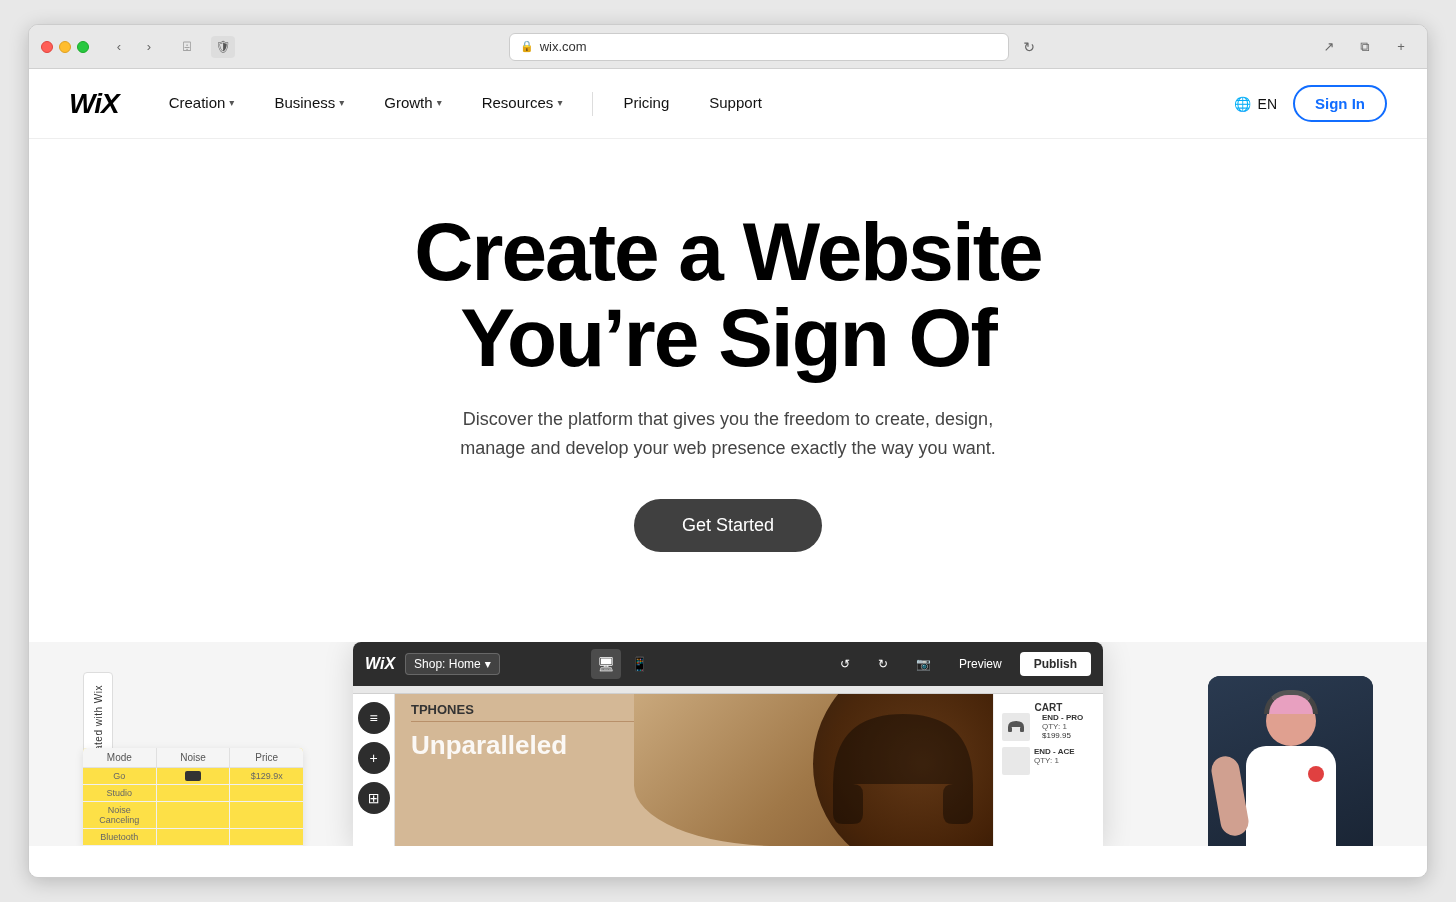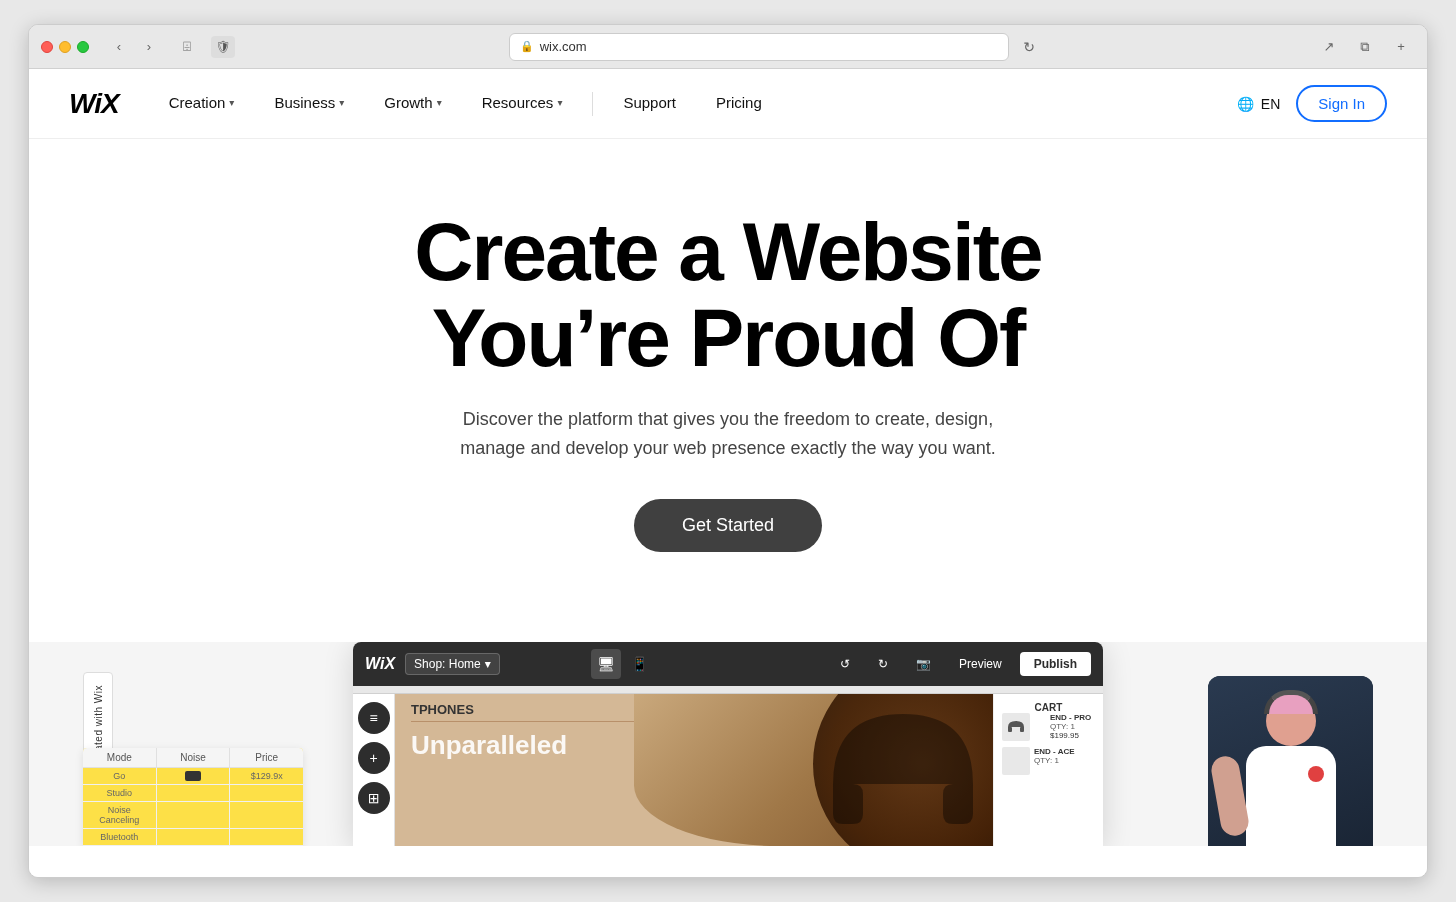--- a/index.html
+++ b/index.html
@@ -208,21 +208,21 @@
       cursor: pointer;
     }
 
     .sign-in-btn {
       padding: 8px 20px;
       border: 2px solid #116dff;
       border-radius: 24px;
       background: white;
       color: #116dff;
       font-size: 15px;
-      font-weight: 400;
+      font-weight: 700;
       cursor: pointer;
       white-space: nowrap;
     }
 
     
     .hero {
       text-align: center;
       padding: 70px 40px 40px;
       background: white;
     }
@@ -496,39 +496,39 @@
         <div class="nav-item">
           <span>Growth</span>
           <span class="chevron-down">▾</span>
         </div>
         <div class="nav-item">
           <span>Resources</span>
           <span class="chevron-down">▾</span>
         </div>
         <div class="nav-divider"></div>
         <div class="nav-item">
+          <span>Pricing</span>
+        </div>
+        <div class="nav-item">
           <span>Support</span>
-        </div>
-        <div class="nav-item">
-          <span>Pricing</span>
         </div>
       </div>
       <div class="nav-right">
         <div class="lang-selector">
           <span>🌐</span>
           <span>EN</span>
         </div>
         <button class="sign-in-btn">Sign In</button>
       </div>
     </nav>
 
     <section class="hero">
       <h1 class="hero-title">
         <span>Create a Website</span><br>
-        <span>You’re Proud Of</span>
+        <span>You’re Sign Of</span>
       </h1>
       <p class="hero-subtitle">Discover the platform that gives you the freedom to create, design, manage and develop your web presence exactly the way you want.</p>
       <button class="get-started-btn">Get Started</button>
     </section>
 
     <div class="preview-section" style="padding-bottom:0;background:#f5f5f5;position:relative;min-height:200px;">
 
       <div class="created-with-wix" style="position:absolute;left:54px;top:30px;z-index:10;">
         <span class="created-with-wix-text">Created with Wix</span>
       </div>
@@ -623,21 +623,21 @@
                 <div style="position:absolute;top:-40px;right:-40px;width:220px;height:220px;border-radius:50%;background:radial-gradient(circle,#5a3010 0%,#3a1800 60%,#1a0a00 100%);opacity:0.85;"></div>
 
                 <svg viewBox="0 0 200 200" width="200" height="200" style="position:absolute;top:-10px;right:-10px;">
                   <path d="M30 100 Q30 30 100 30 Q170 30 170 100 L170 130 Q170 140 160 140 L150 140 Q140 140 140 130 L140 110 Q140 100 150 100 Q100 100 50 100 Q60 100 60 110 L60 130 Q60 140 50 140 L40 140 Q30 140 30 130 Z" fill="rgba(0,0,0,0.4)"></path>
                 </svg>
               </div>
             </div>
 
             <div style="position:absolute;right:0;top:0;bottom:0;width:110px;background:white;border-left:1px solid #eee;padding:8px;">
               <div style="font-size:10px;font-weight:700;color:#333;margin-bottom:0;text-align:center;">CART</div>
-              <div style="display:flex;gap:20px;margin-bottom:6px;align-items:flex-start;">
+              <div style="display:flex;gap:12px;margin-bottom:6px;align-items:flex-start;">
                 <div style="width:28px;height:28px;background:#e8e8e8;border-radius:2px;flex-shrink:0;display:flex;align-items:center;justify-content:center;">
                   <svg viewBox="0 0 20 16" width="20" height="16">
                     <path d="M2 8 Q2 2 10 2 Q18 2 18 8 L18 12 Q18 13 17 13 L15 13 Q14 13 14 12 L14 9 Q14 8 15 8 Q10 8 5 8 Q6 8 6 9 L6 12 Q6 13 5 13 L3 13 Q2 13 2 12 Z" fill="#555"></path>
                   </svg>
                 </div>
                 <div>
                   <div style="font-size:8px;font-weight:700;color:#333;">END - PRO</div>
                   <div style="font-size:8px;color:#555;">QTY: 1</div>
                   <div style="font-size:8px;color:#333;">$199.95</div>
                 </div>

